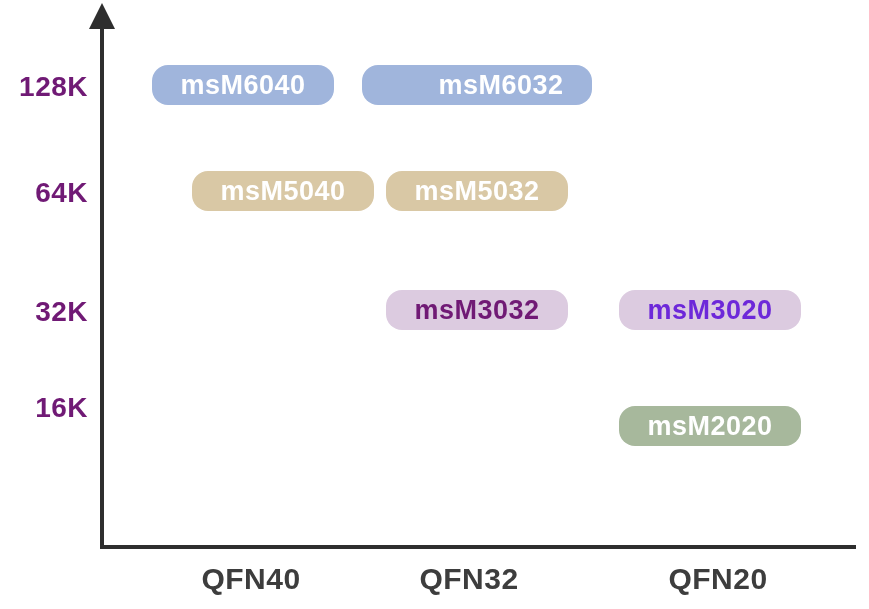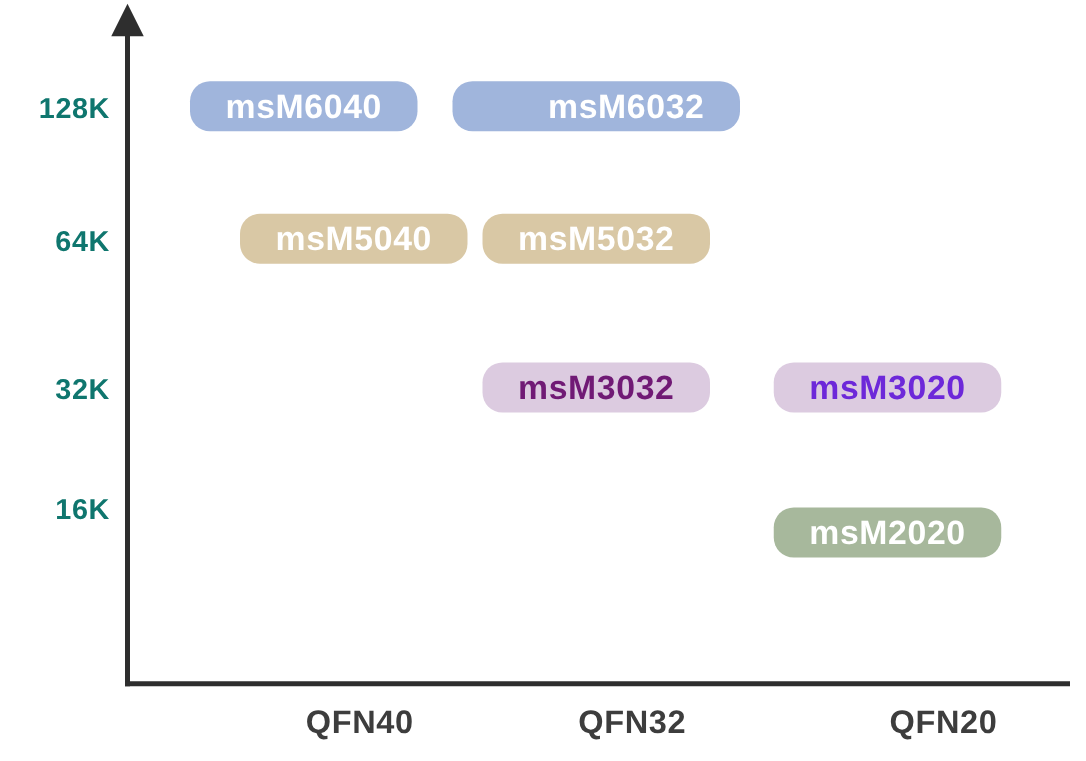--- a/index.html
+++ b/index.html
@@ -39,32 +39,32 @@
     top: 545px;
     width: 756px;
     height: 4px;
     background: #2e2e2e;
   }
   .y-tick {
     position: absolute;
     width: 82px;
     text-align: right;
     transform: translateY(-50%);
-    font-size: 23px;
+    font-size: 28px;
     font-weight: bold;
-    color: #0f766e;
+    color: #701a75;
     letter-spacing: 0.5px;
   }
   .x-tick {
     position: absolute;
     top: 562px;
     width: 160px;
-    text-align: right;
+    text-align: center;
     transform: translateX(-50%);
-    font-size: 26px;
+    font-size: 30px;
     font-weight: bold;
     color: #3d3d3d;
     letter-spacing: 0.5px;
   }
   .pill {
     position: absolute;
     width: 182px;
     height: 40px;
     border-radius: 16px;
     transform: translate(-50%, -50%);

